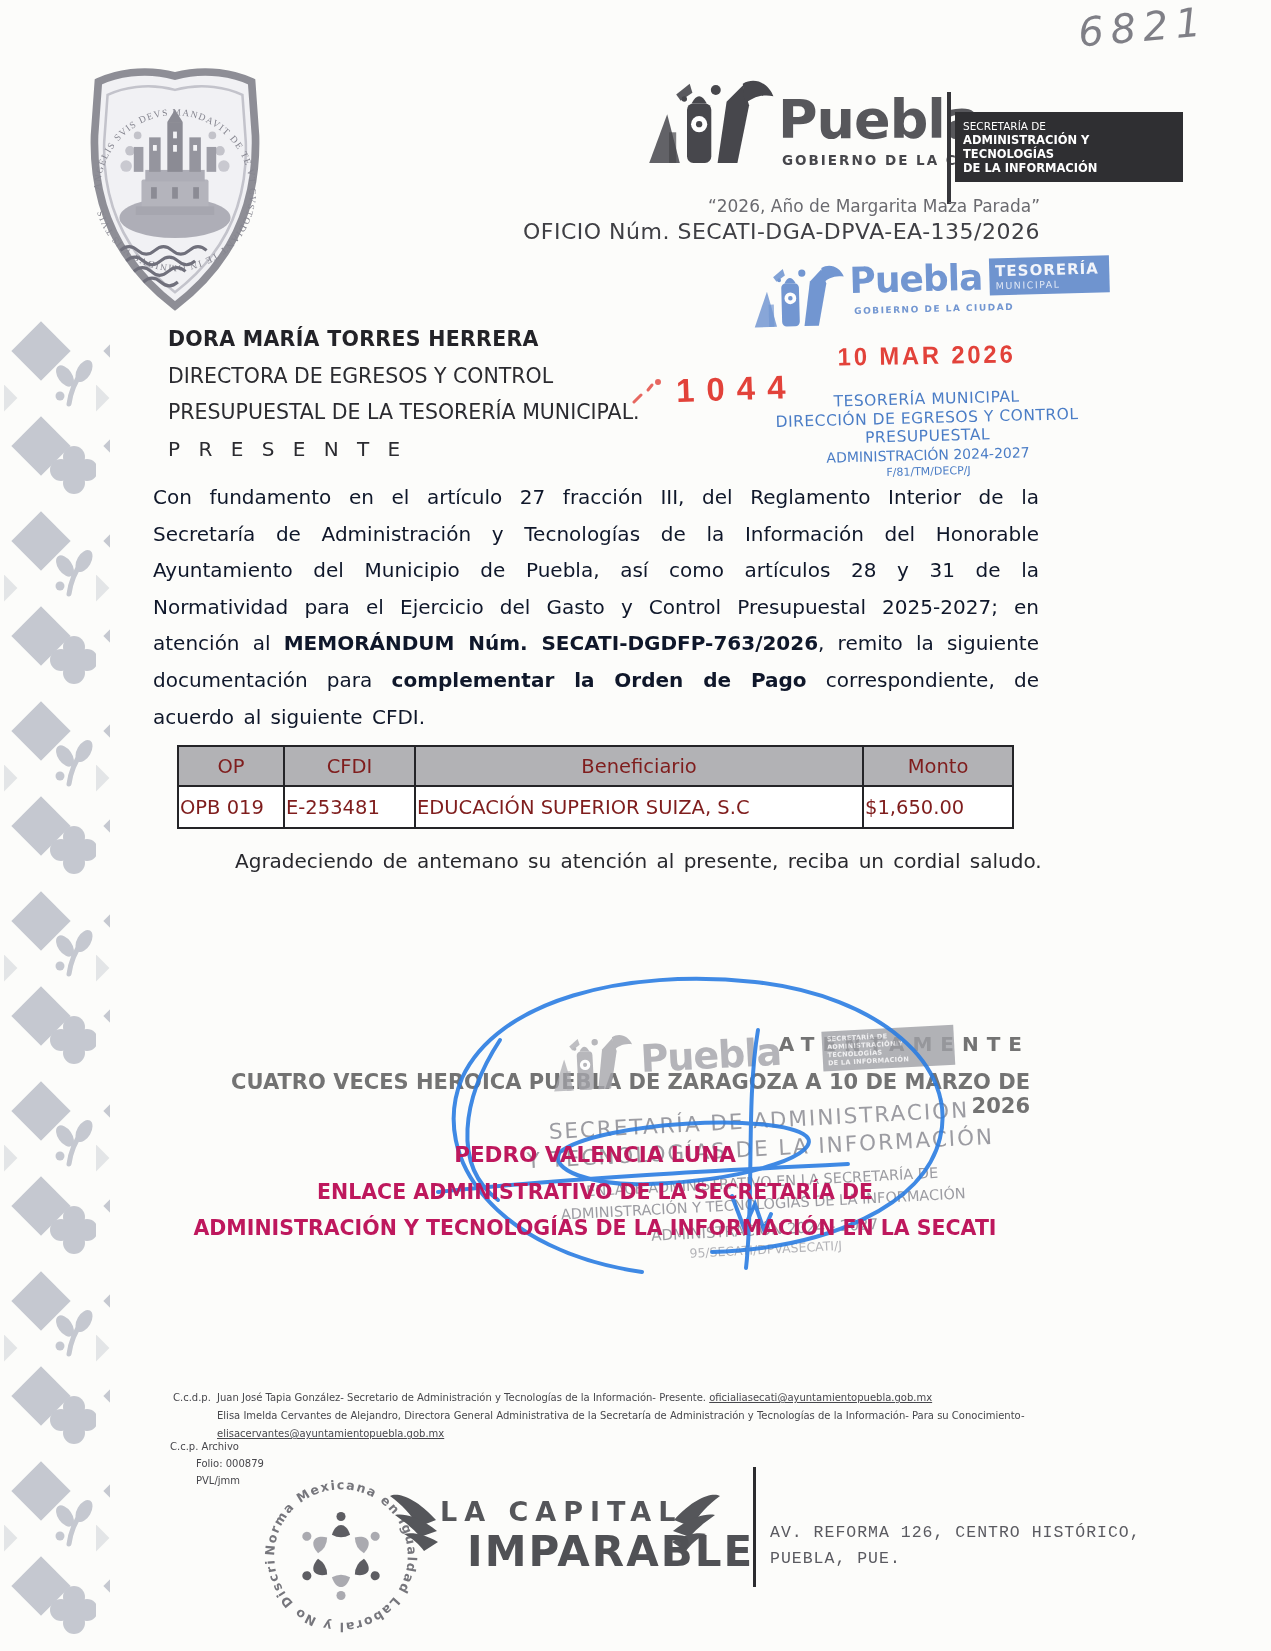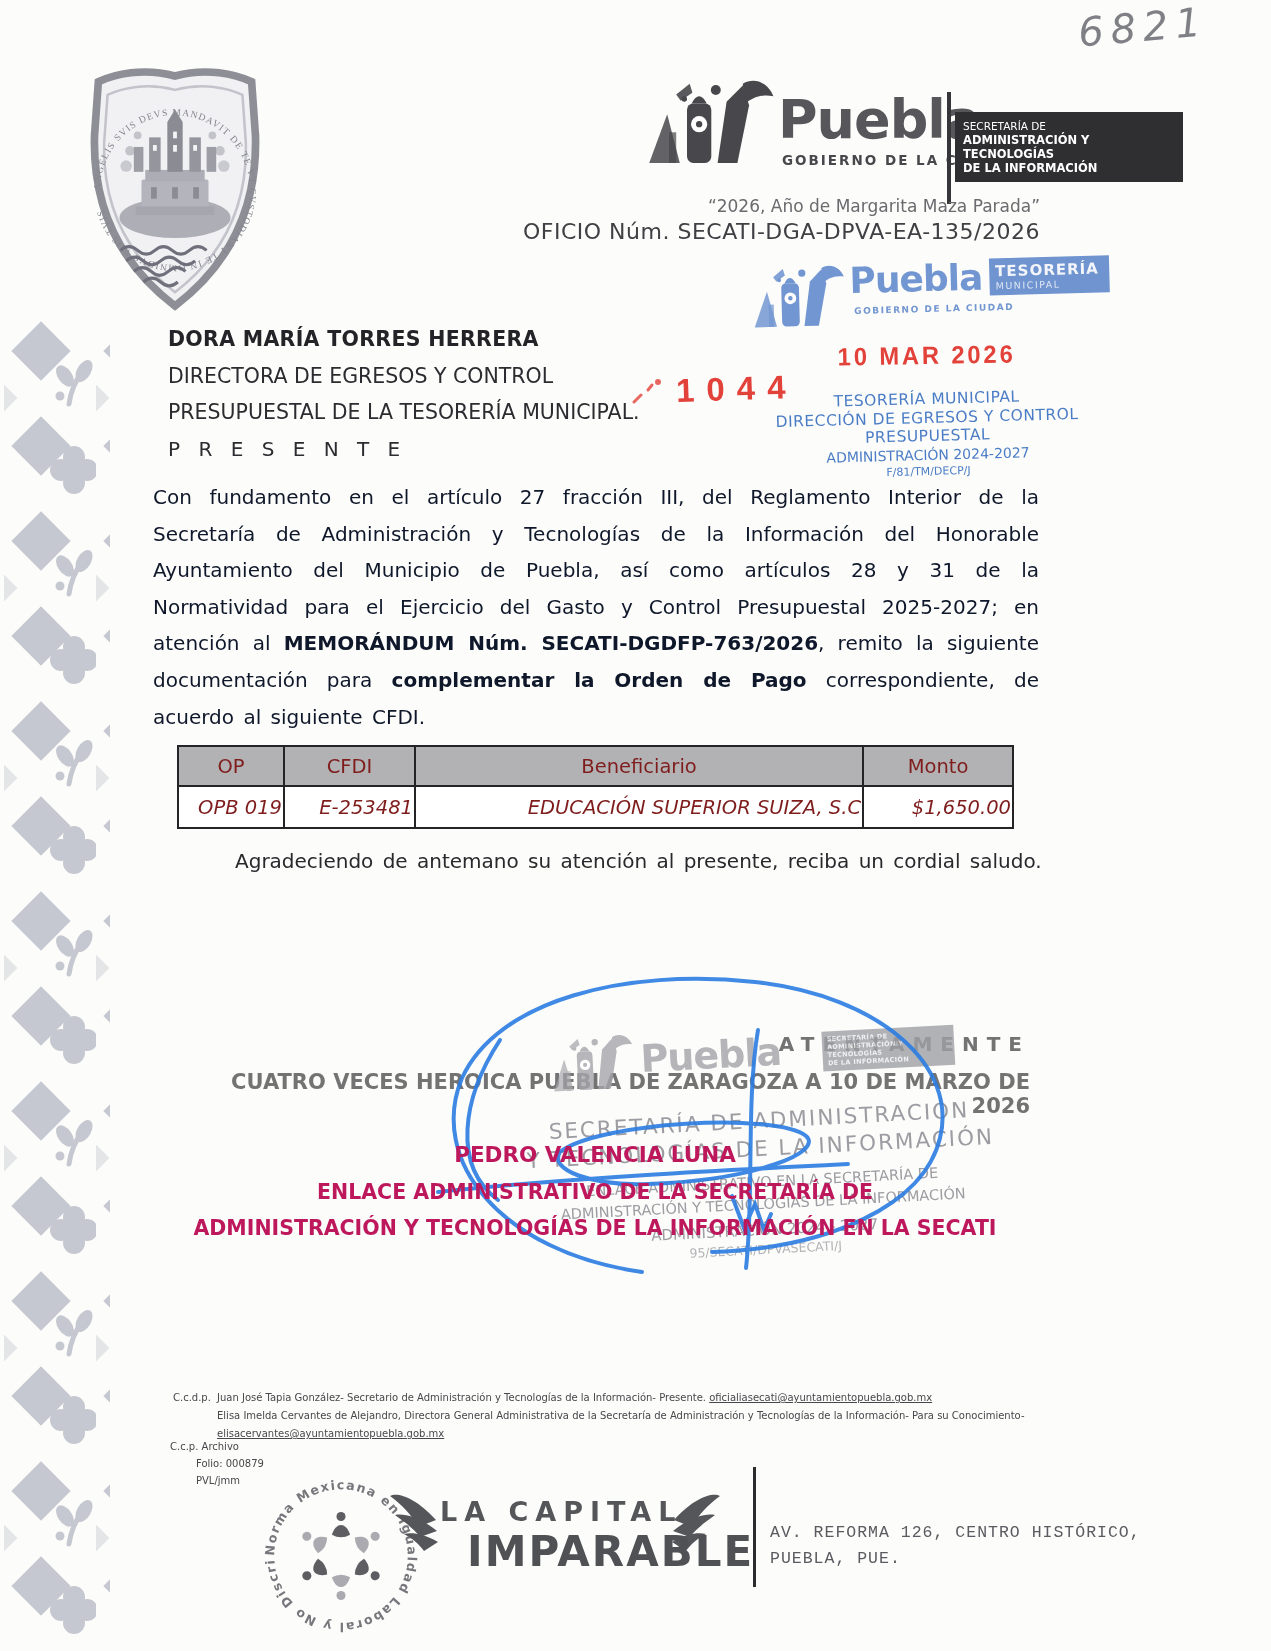--- a/index.html
+++ b/index.html
@@ -50,21 +50,21 @@
   
   .body-p{left:153px;top:479px;width:886px;font-size:20px;line-height:36.6px;
           text-align:justify;color:#0f172a;word-spacing:3px;}
   .closing-p{left:165px;top:843px;width:886px;font-size:20px;line-height:36.6px;
           text-align:justify;color:#28282d;text-indent:70px;word-spacing:3px;}
 
   
   .optable{position:absolute;left:177px;top:745px;border-collapse:collapse;color:#7f1d1d;
            font-size:19.5px;table-layout:fixed;}
   .optable th{background:#b2b2b5;font-weight:normal;border:2px solid #242427;height:36px;}
-  .optable td{border:2px solid #242427;height:38px;text-align:right;background:#fff;font-style:italic;}
+  .optable td{border:2px solid #242427;height:38px;text-align:left;background:#fff;}
 
   
   .atte{left:170px;top:1032px;width:860px;text-align:right;color:#737373;}
   .atte .a1{font-size:20px;font-weight:bold;letter-spacing:8px;}
   .atte .a2{margin-top:14px;font-size:21px;font-weight:bold;}
   .atte .a3{margin-top:13px;font-size:21px;font-weight:bold;}
 
   
   .gstamp{left:515px;top:1025px;width:490px;text-align:center;color:#9c9ca2;transform:rotate(-3deg);}
   .gs-logo{position:relative;height:70px;opacity:.8;}

